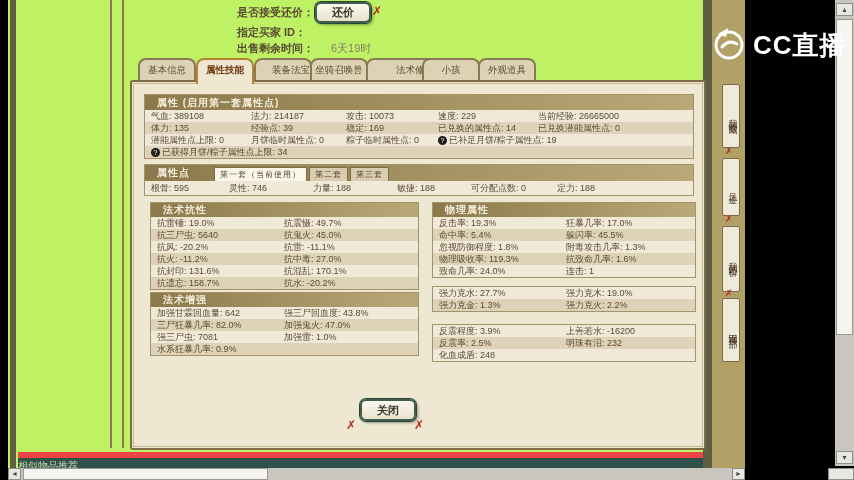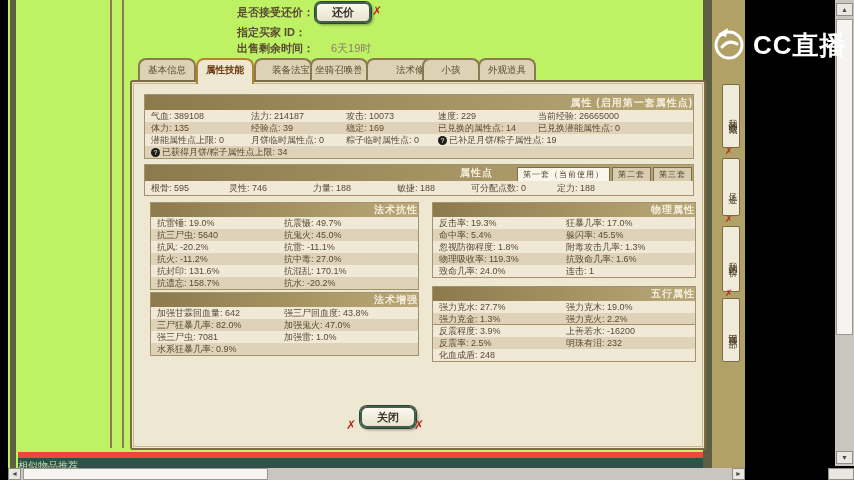--- a/index.html
+++ b/index.html
@@ -24,22 +24,22 @@
   .tab{position:absolute;top:58px;width:54px;height:20px;line-height:20px;text-align:center;
        font-size:9.5px;color:#5a4a30;background:#ddd2b4;border:2px solid #8a7952;
        border-bottom:none;border-radius:8px 8px 0 0;z-index:3;cursor:pointer;white-space:nowrap;overflow:hidden;}
   .tab.active{background:#eee7d2;border-color:#b5832f;color:#6b3a10;height:24px;font-weight:bold;z-index:5;}
   
   .panel{position:absolute;left:122px;top:80px;width:572px;height:366px;background:#eee7d2;
          border:2px solid #7d6c48;border-radius:3px;z-index:4;}
   .panel::after{content:"";position:absolute;inset:1px;border:1px solid #c7b88e;pointer-events:none;}
   .sbox{position:absolute;background:#efe8d6;border:1px solid #a3926a;}
   .stitle{height:14px;line-height:14px;background:linear-gradient(90deg,#8d7a4c,#b9a878);
-          color:#f4eedb;font-size:10px;font-weight:bold;padding-left:24px;letter-spacing:1px;
-          display:flex;align-items:flex-end;white-space:nowrap;justify-content:flex-end;}
+          color:#f4eedb;font-size:10px;font-weight:bold;padding-left:12px;letter-spacing:1px;
+          display:flex;align-items:flex-end;white-space:nowrap;}
   .stitle .ttext{line-height:14px;}
   .attr-title{height:15px;line-height:15px;}
   .grow{height:12px;line-height:12px;padding-left:6px;white-space:nowrap;overflow:hidden;
         font-size:9px;color:#5a4a32;}
   .grid-holder .grow:nth-child(odd){background:#f0e9d8;}
   .grid-holder .grow:nth-child(even){background:#ded3b8;}
   .gcell{display:inline-block;vertical-align:top;overflow:visible;}
   .gcell:last-child{width:auto !important;}
   .g-attr .gcell:nth-child(1){width:100px}.g-attr .gcell:nth-child(2){width:95px}
   .g-attr .gcell:nth-child(3){width:92px}.g-attr .gcell:nth-child(4){width:100px}
@@ -161,39 +161,36 @@
         </div>
         <div class="grid-holder g-two">
             <div class="grow"><span class="gcell">加强甘霖回血量: 642</span><span class="gcell">强三尸回血度: 43.8%</span></div>
             <div class="grow"><span class="gcell">三尸狂暴几率: 82.0%</span><span class="gcell">加强鬼火: 47.0%</span></div>
             <div class="grow"><span class="gcell">强三尸虫: 7081</span><span class="gcell">加强雷: 1.0%</span></div>
             <div class="grow"><span class="gcell">水系狂暴几率: 0.9%</span></div>
           </div>
       </div>
 
       <div class="sbox" style="left:300px;top:204px;width:262px;">
-        <div class="stitle">
-          <span class="ttext">五行属性</span>
-        </div>
         <div class="grid-holder g-two">
             <div class="grow"><span class="gcell">强力克水: 27.7%</span><span class="gcell">强力克木: 19.0%</span></div>
             <div class="grow"><span class="gcell">强力克金: 1.3%</span><span class="gcell">强力克火: 2.2%</span></div>
           </div>
       </div>
 
       <div class="sbox" style="left:300px;top:242px;width:262px;">
         <div class="grid-holder g-two">
             <div class="grow"><span class="gcell">反震程度: 3.9%</span><span class="gcell">上善若水: -16200</span></div>
             <div class="grow"><span class="gcell">反震率: 2.5%</span><span class="gcell">明珠有泪: 232</span></div>
             <div class="grow"><span class="gcell">化血成盾: 248</span></div>
           </div>
       </div>
 
       <span class="xmark" style="left:214px;top:336px;">✗</span>
-      <div class="gbtn" style="left:228px;top:324px;width:52px;height:18px;border-radius:7px;">关闭</div>
+      <div class="gbtn" style="left:228px;top:317px;width:52px;height:18px;">关闭</div>
       <span class="xmark" style="left:282px;top:336px;">✗</span>
     </div>
 
     <div class="similar-bar">
       <span>相似物品推荐</span>
     </div>
 
     <div class="navbtn" style="top:84px;height:56px;">我的收藏</div>
     <span class="navx" style="top:146px;">✗</span>
     <div class="navbtn" style="top:158px;height:50px;">足迹</div>

